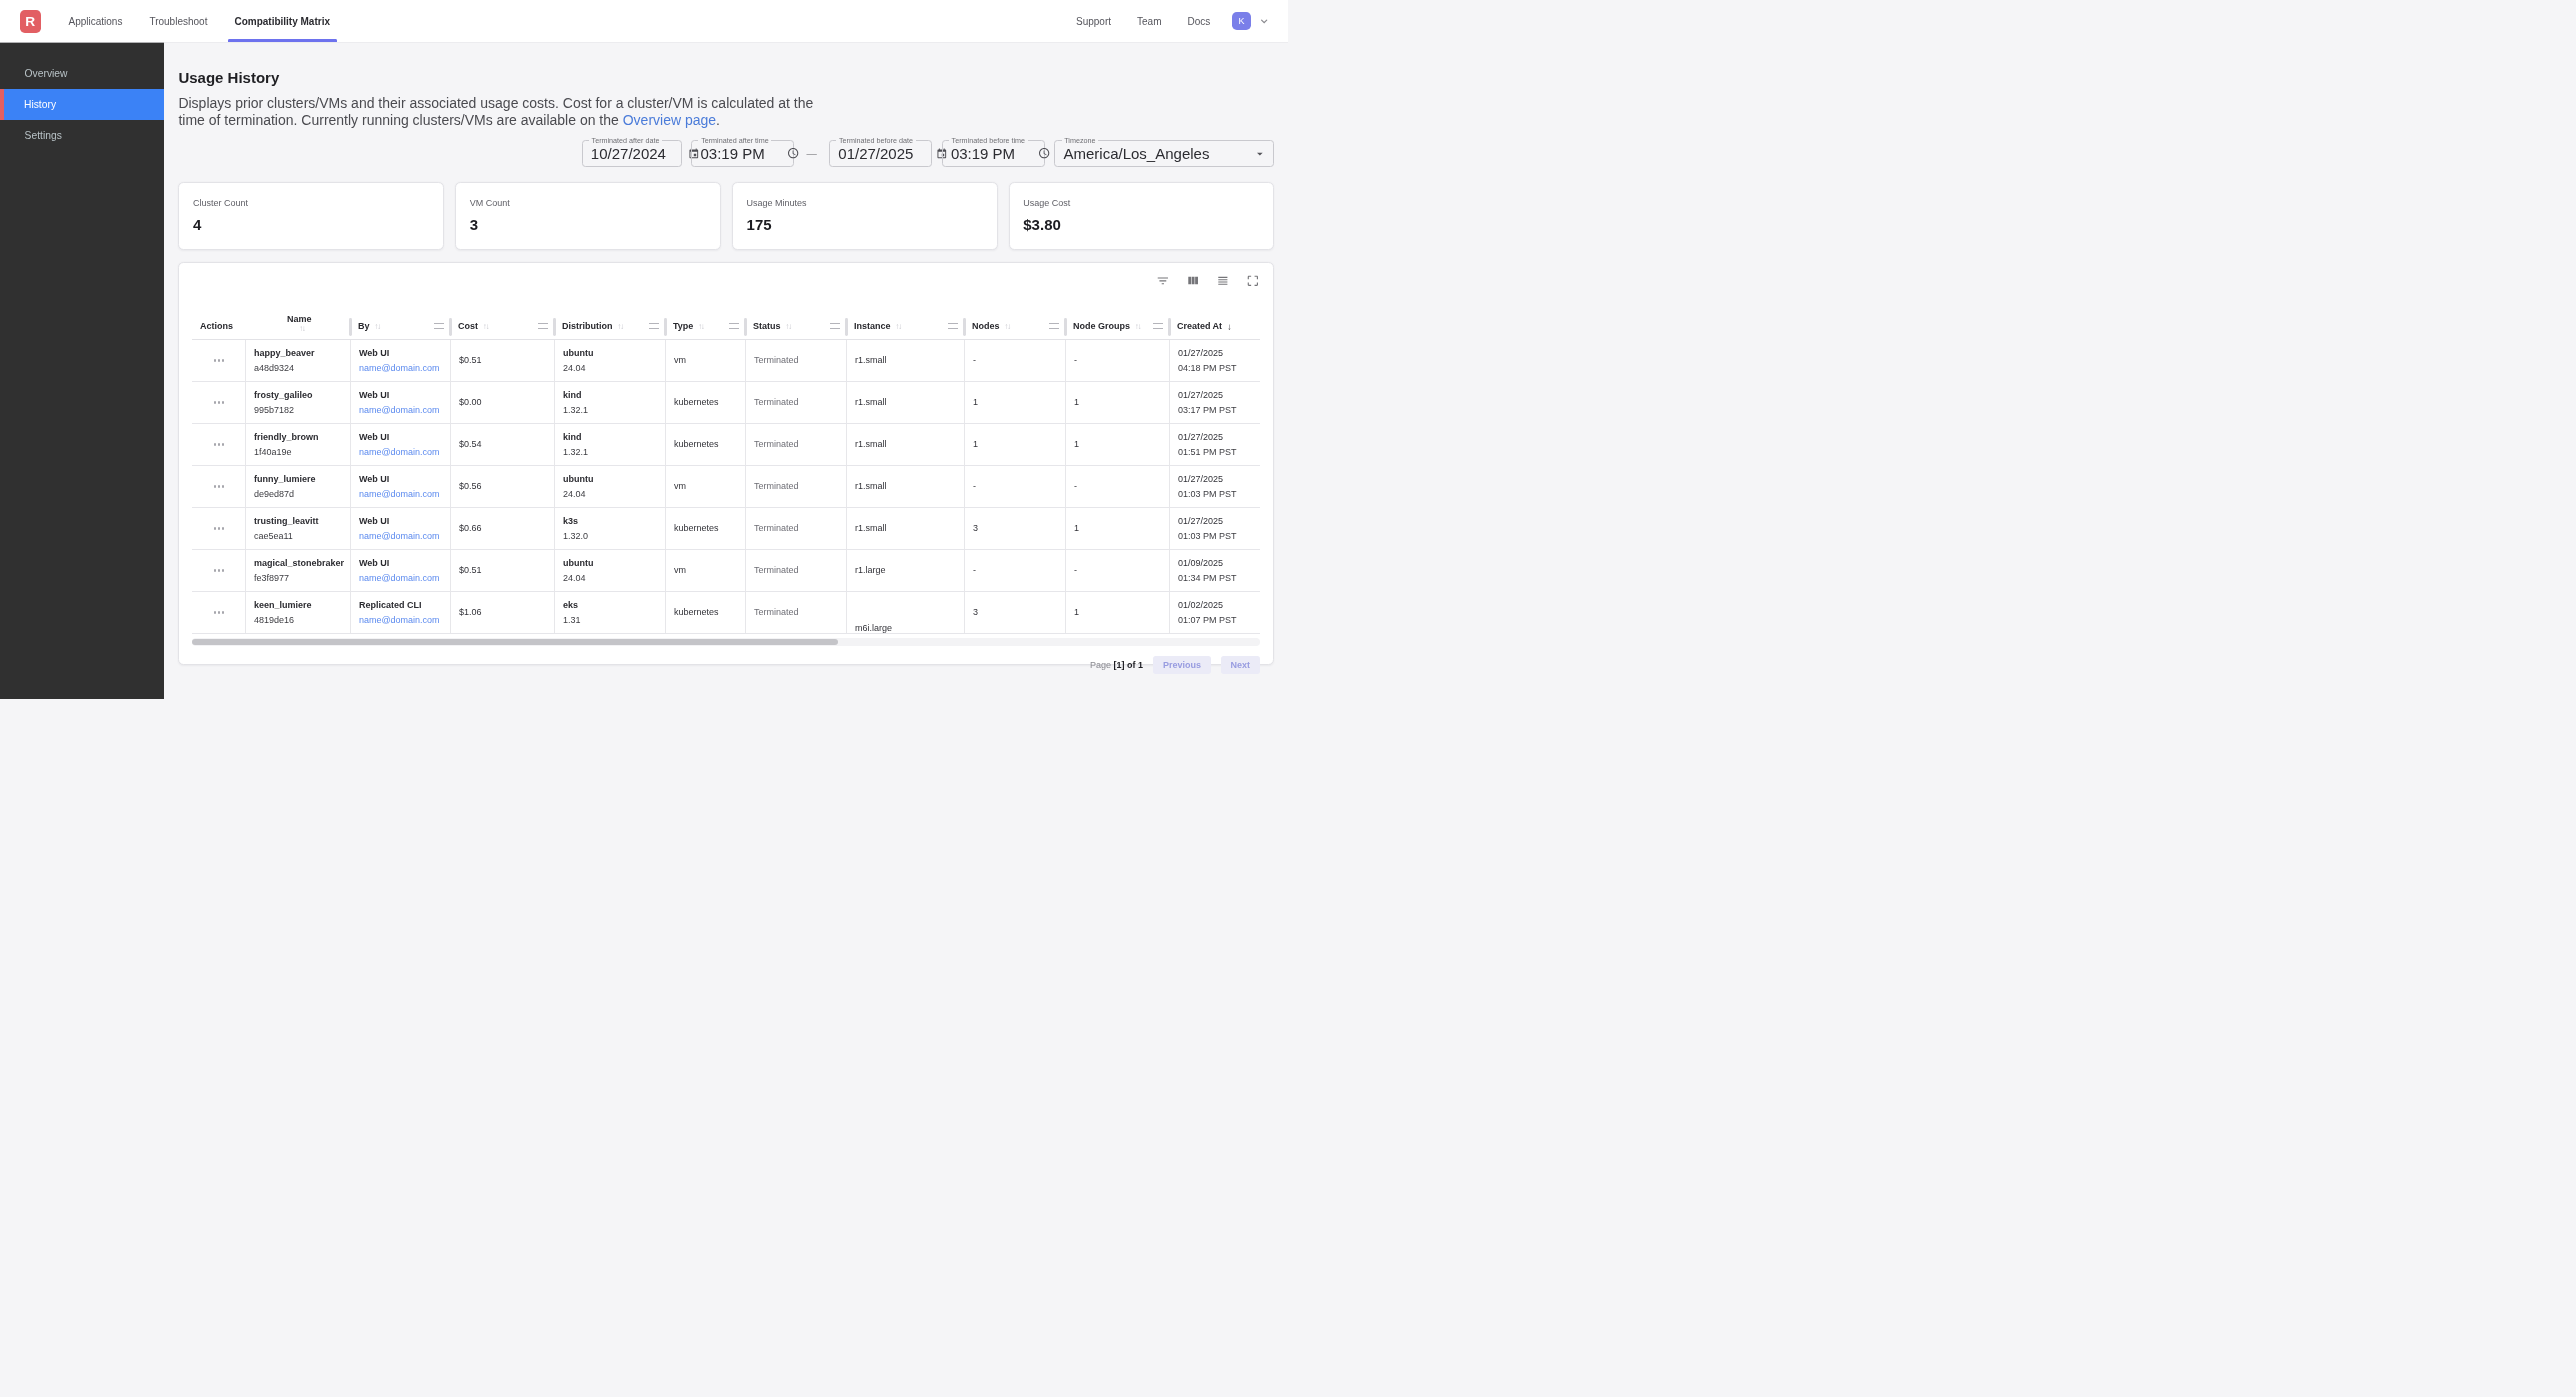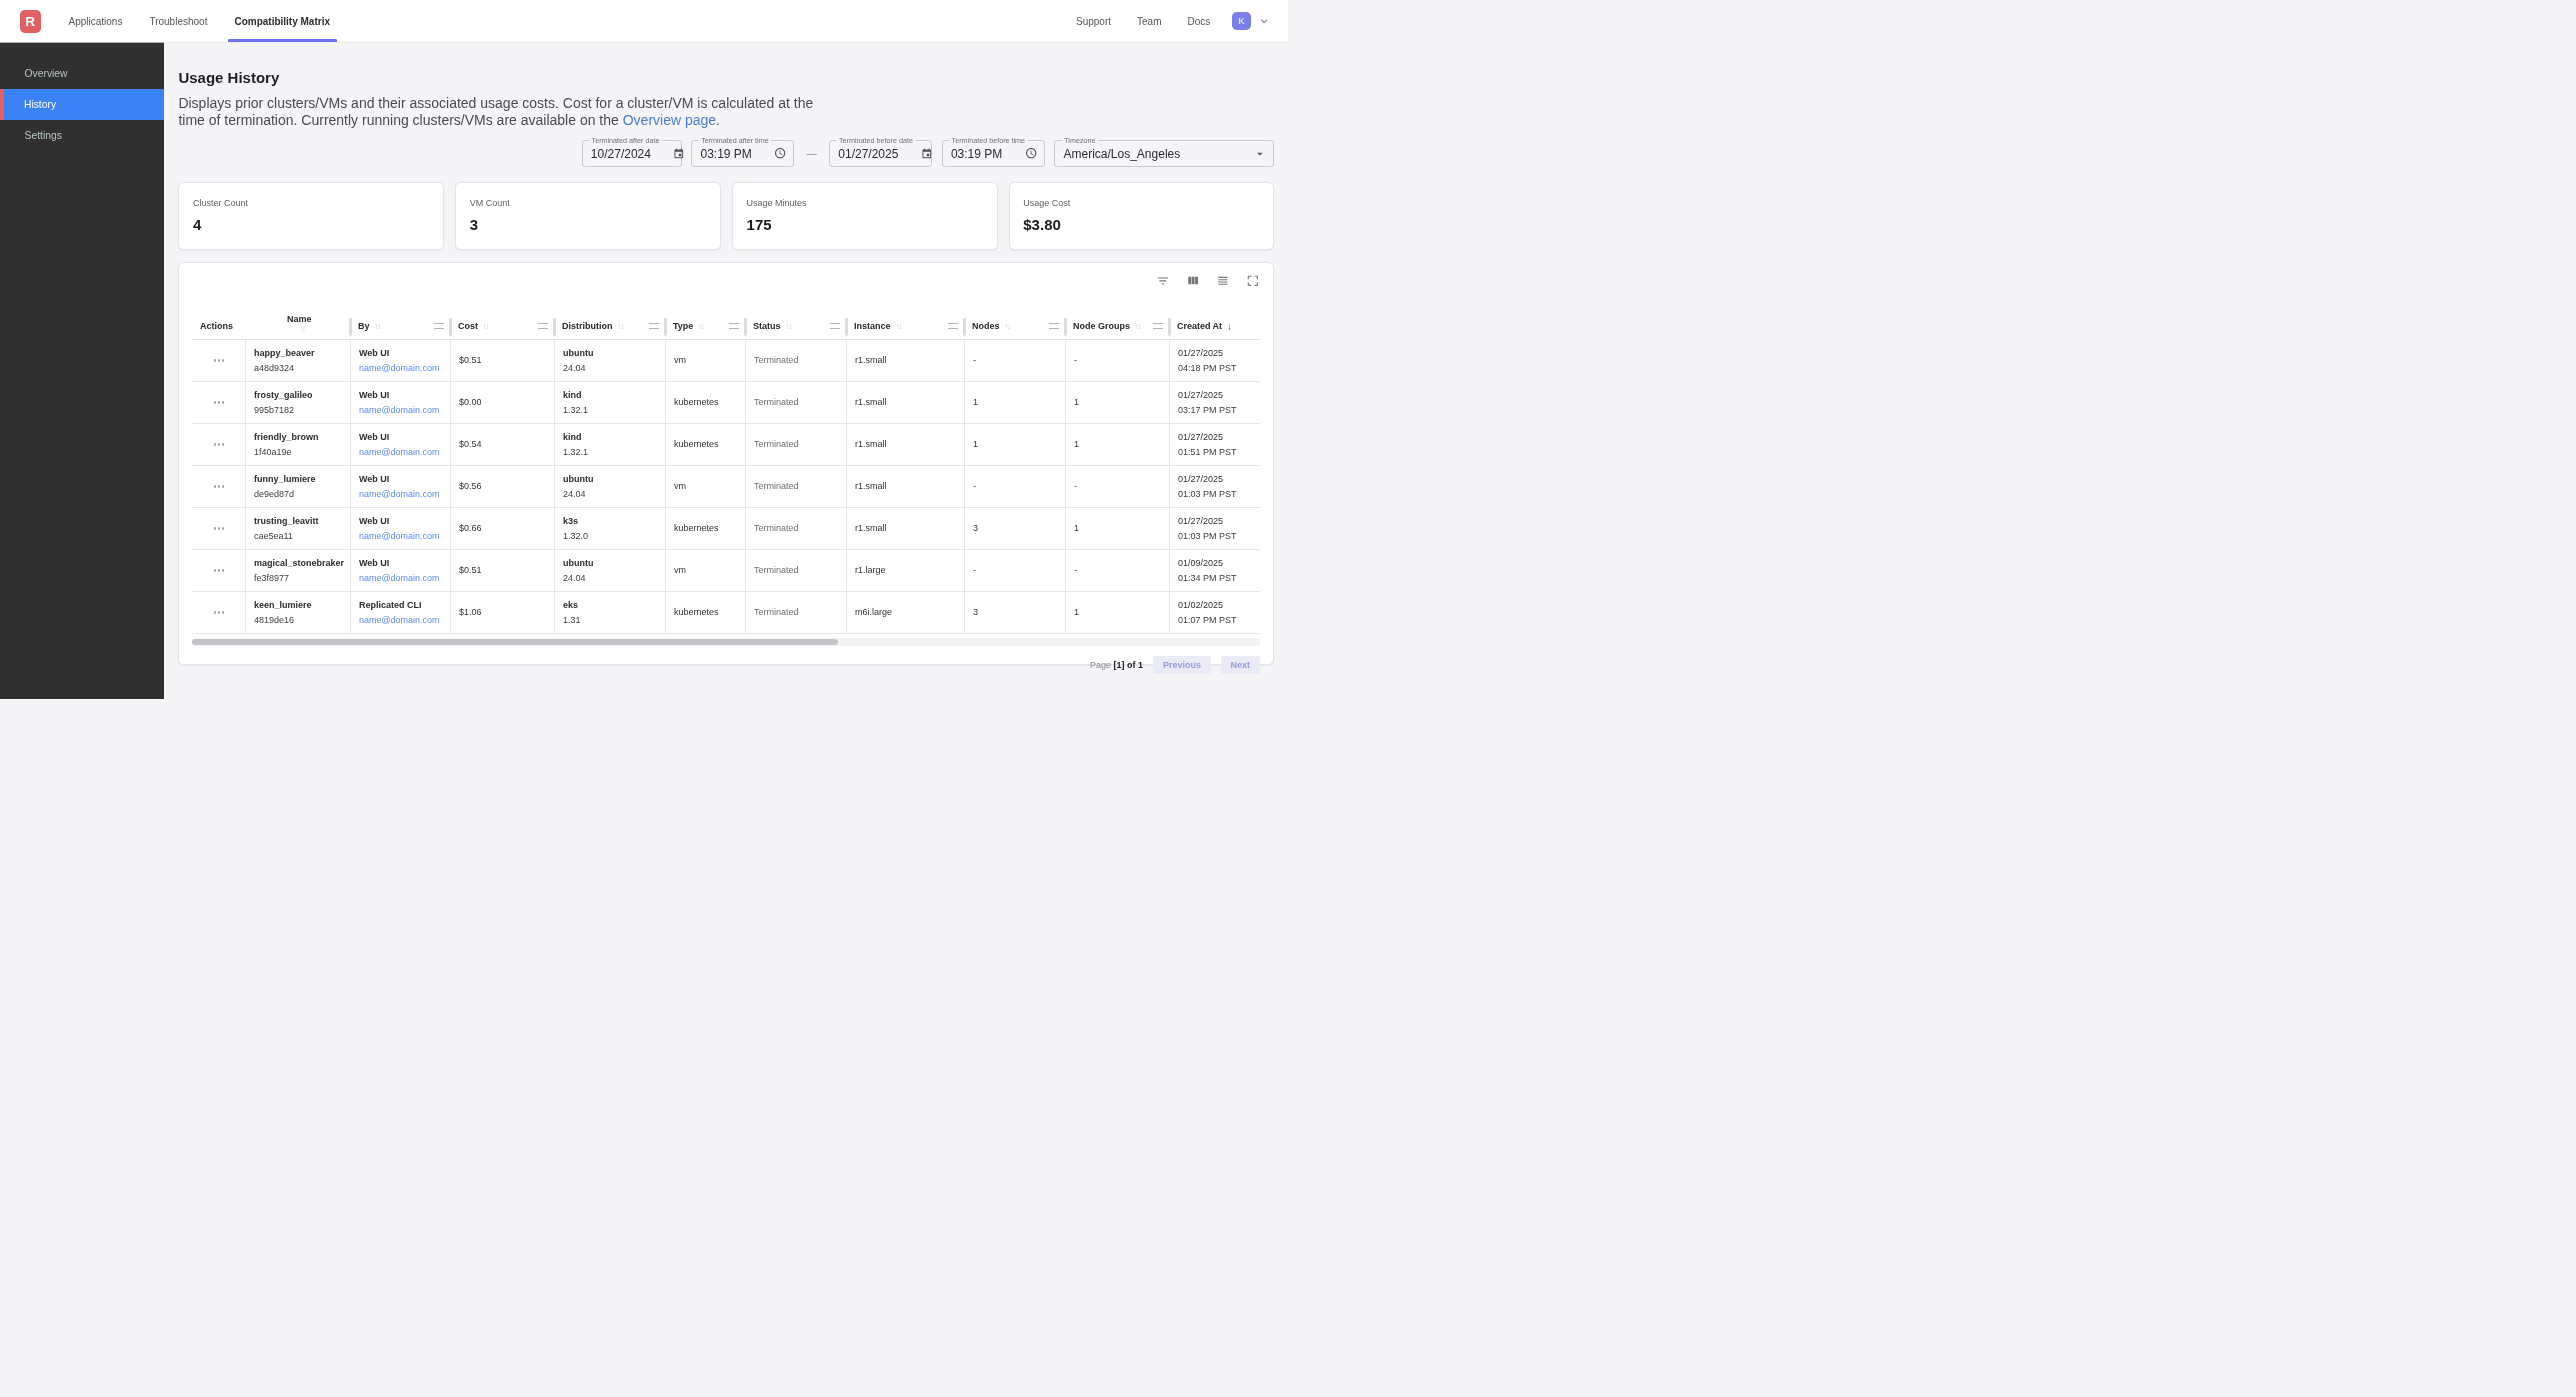--- a/index.html
+++ b/index.html
@@ -60,21 +60,21 @@
   
   .filter-bar { margin-top:11px; display:flex; justify-content:flex-end; align-items:center; gap:9.6px; }
   .field {
     position:relative; height:27px; border:0.7px solid #c9c9ce; border-radius:3.4px;
     display:flex; align-items:center; padding:0 6.8px 0 8.2px; cursor:pointer;gap:17px;
   }
   .field-label {
     position:absolute; top:-4.8px; left:6.2px; background:#f5f5f7; padding:0 2.7px;
     font-size:7.2px; color:#6f6f74; white-space:nowrap;
   }
-  .field-value { font-size:12px; color:#2c2c31; flex:1; white-space:nowrap; }
+  .field-value { font-size:15px; color:#2c2c31; flex:1; white-space:nowrap; }
   .field-icon { display:flex; align-items:center; margin-left:5.5px; }
   .f-date  { width:100px; }
   .f-time  { width:103px; }
   .f-tz    { width:220px; }
   .range-dash { color:#8f8f94; font-size:10.3px; margin:0 2.7px; }
   
   .stats { margin-top:15px; display:flex; gap:11px; }
   .stat-card {
     flex:1; height:68px; background:#fff; border:0.7px solid #e3e3e7; border-radius:5.5px;
     box-shadow:0 0.7px 2.1px rgba(20,20,30,.05); padding:15px 13.7px 0 13.7px;
@@ -603,21 +603,21 @@
     <div class="td two" style="width: 111px;">
       <span class="l1 bold">eks</span>
       <span class="l2">1.31</span>
     </div>
     <div class="td mid" style="width: 80px;">
       <span>kubernetes</span>
     </div>
     <div class="td mid status" style="width: 101px;">
       <span>Terminated</span>
     </div>
-    <div class="td mid" style="width: 118px;">
+    <div class="td mid" style="width: 118px; align-items: flex-end;">
       <span>m6i.large</span>
     </div>
     <div class="td mid" style="width: 101px;">
       <span>3</span>
     </div>
     <div class="td mid" style="width: 104px;">
       <span>1</span>
     </div>
     <div class="td two" style="width: 86px;">
       <span class="l1">01/02/2025</span>

